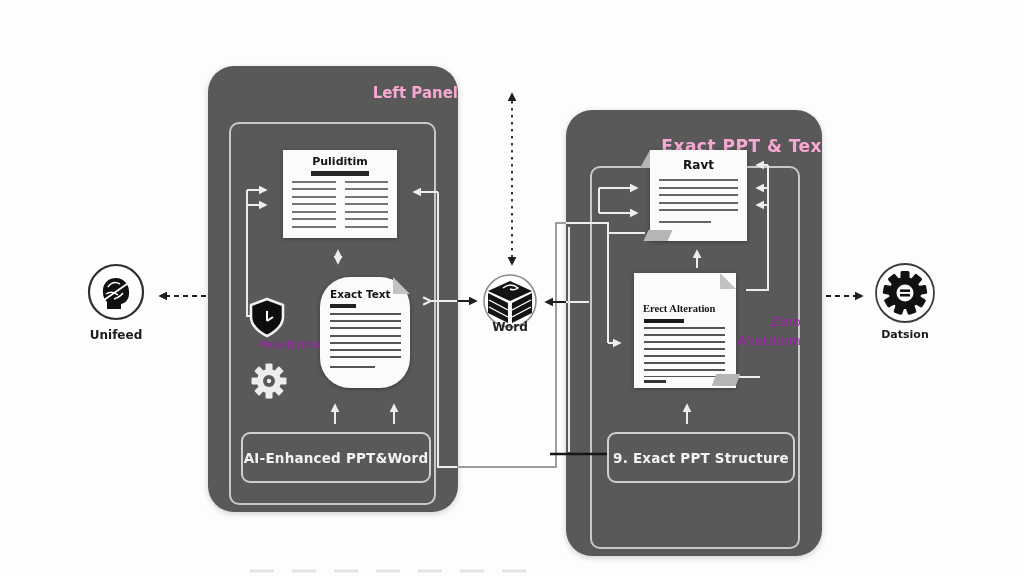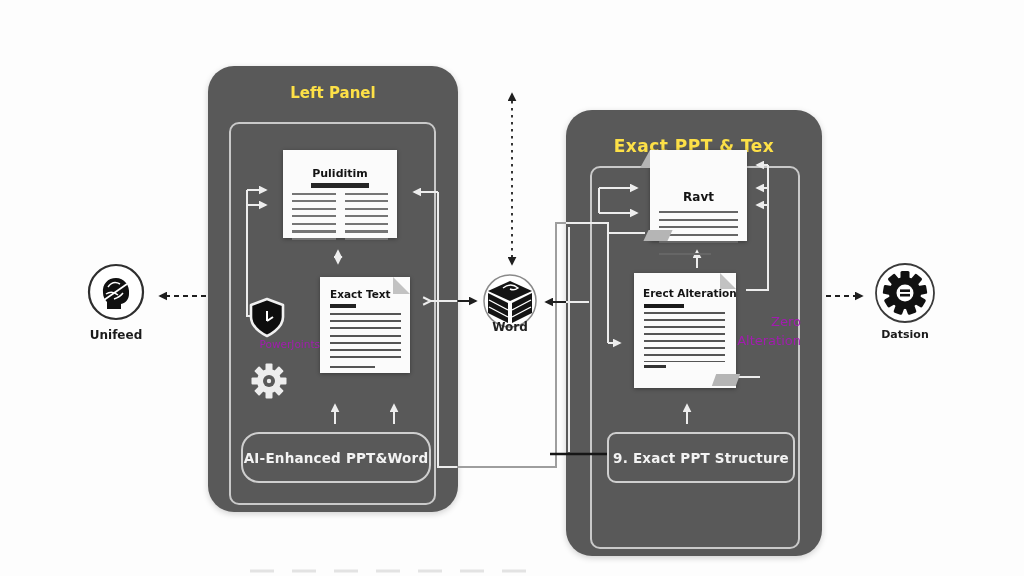--- a/index.html
+++ b/index.html
@@ -1,20 +1,20 @@
 <!DOCTYPE html>
 <html><head>
 <meta charset="utf-8">
 <style>
   html,body{margin:0;padding:0;background:#fdfdfd;font-family:"DejaVu Sans",sans-serif;}
   #stage{position:relative;width:1024px;height:576px;background:#fdfdfd;overflow:hidden;}
   .panel{position:absolute;top:66px;height:446px;background:#595959;border-radius:26px;box-shadow:0 2px 6px rgba(0,0,0,.18);}
   #left-panel{left:208px;width:250px;}
   #right-panel{left:566px;width:256px;margin-top:44px;}
-  .panel-title{position:absolute;left:0;right:0;text-align:center;color:#fde047;font-weight:bold;}
+  .panel-title{position:absolute;left:0;right:0;text-align:right;color:#f9a8d4;font-weight:bold;}
   .inner-border{position:absolute;left:21px;top:56px;border:2px solid #c9c9c9;border-radius:10px;}
   .doc{position:absolute;background:#fbfbfb;box-shadow:0 1px 4px rgba(0,0,0,.35);}
   .doc-title{font-weight:bold;color:#141414;}
   .ruled{background-repeat:repeat;}
   .bottom-box{position:absolute;top:432px;height:47px;border:2px solid #cfcfcf;border-radius:9px;display:flex;align-items:center;justify-content:center;color:#f3f3f3;font-weight:bold;font-size:13.5px;letter-spacing:.2px;text-align:center;}
   .node-label{position:absolute;text-align:center;font-weight:bold;color:#1b1b1b;}
   .white-label{position:absolute;text-align:right;color:#a21caf;font-weight:normal;}
   svg#overlay{position:absolute;left:0;top:0;}
 </style>
 </head>
@@ -149,66 +149,66 @@
         <rect x="-3.5" y="-17.5" width="7" height="7" rx="1" transform="rotate(270)"></rect>
         <rect x="-3.5" y="-17.5" width="7" height="7" rx="1" transform="rotate(315)"></rect>
       </g>
       <circle r="12" fill="#ededed"></circle>
       <circle r="6" fill="#595959"></circle>
       <circle r="2.2" fill="#ededed"></circle>
     </g>
   </svg>
 
   <div class="doc" style="left:283px;top:150px;width:114px;height:88px;">
-    <div class="doc-title" style="font-size:11px;text-align:center;padding-top:17px;">Puliditim</div>
+    <div class="doc-title" style="font-size:11px;text-align:center;padding-top:5px;">Puliditim</div>
     <div style="width:58px;height:5px;background:#262626;margin:3px auto 5px;"></div>
     <div style="display:flex;gap:9px;padding:0 9px;">
       <div class="ruled" style="flex:1;height:50px;background-image:repeating-linear-gradient(to bottom,#757575 0,#757575 2px,transparent 2px,transparent 7.5px);"></div>
       <div class="ruled" style="flex:1;height:50px;background-image:repeating-linear-gradient(to bottom,#757575 0,#757575 2px,transparent 2px,transparent 7.5px);"></div>
     </div>
   </div>
 
-  <div class="doc" style="left:320px;top:277px;width:90px;height:96px;">
+  <div class="doc" style="left:320px;top:277px;width:90px;height:111px;border-radius:30px;">
     <svg width="17" height="17" style="position:absolute;top:0;right:0;">
         <polygon points="0,0 17,17 0,17" fill="#c2c2c2"></polygon>
       </svg>
     <div class="doc-title" style="font-size:10.5px;padding:11px 0 0 10px;">Exact Text</div>
     <div style="width:26px;height:4px;background:#222222;margin:4px 0 5px 10px;"></div>
     <div class="ruled" style="margin:0 9px 0 10px;height:50px;background-image:repeating-linear-gradient(to bottom,#555555 0,#555555 2px,transparent 2px,transparent 7.2px);"></div>
     <div style="width:45px;height:2px;background:#555555;margin:3px 0 0 10px;"></div>
   </div>
 
   <div class="doc" style="left:650px;top:150px;width:97px;height:91px;">
     <svg width="10" height="18" style="position:absolute;top:0;left:-10px;">
         <polygon points="10,0 10,18 0,18" fill="#b5b5b5"></polygon>
       </svg>
     <div style="position:absolute;left:-4px;bottom:0;width:24px;height:11px;background:#b5b5b5;transform:skewX(-25deg);"></div>
-    <div class="doc-title" style="font-size:12px;text-align:center;padding-top:8px;margin-top:32px;">Ravt</div>
+    <div class="doc-title" style="font-size:12px;text-align:center;padding-top:8px;">Ravt</div>
     <div class="ruled" style="margin:7px 9px 0;height:38px;background-image:repeating-linear-gradient(to bottom,#666666 0,#666666 2px,transparent 2px,transparent 7.6px);"></div>
     <div style="width:52px;height:2px;background:#666666;margin:4px 0 0 9px;"></div>
   </div>
 
   <div class="doc" style="left:634px;top:273px;width:102px;height:115px;">
     <svg width="16" height="16" style="position:absolute;top:0;right:0;">
         <polygon points="0,0 16,16 0,16" fill="#c2c2c2"></polygon>
       </svg>
     <div style="position:absolute;right:-2px;bottom:2px;width:24px;height:12px;background:#b5b5b5;transform:skewX(-20deg);"></div>
-    <div class="doc-title" style="font-size:10.5px;padding:14px 0 0 9px;white-space:nowrap;">Erect Alteration</div>
+    <div class="doc-title" style="font-size:10.5px;padding:30px 0 0 9px;white-space:nowrap;font-family:Liberation Serif, serif;">Erect Alteration</div>
     <div style="width:40px;height:3.5px;background:#1a1a1a;margin:5px 0 4px 10px;"></div>
     <div class="ruled" style="margin:0 11px 0 10px;height:50px;background-image:repeating-linear-gradient(to bottom,#555555 0,#555555 2px,transparent 2px,transparent 7px);"></div>
     <div style="width:22px;height:3px;background:#333333;margin:3px 0 0 10px;"></div>
   </div>
 
   <div class="white-label" style="left:224px;top:338px;width:96px;font-size:10.5px;">PowerJoints</div>
 
   <div class="white-label" style="left:737px;top:313px;width:64px;font-size:13px;line-height:1.45;">
     <div>Zero</div>
     <div>Alteration</div>
   </div>
 
-  <div class="bottom-box" style="left:241px;width:186px;border-radius:18px;">AI-Enhanced PPT&amp;Word</div>
+  <div class="bottom-box" style="left:241px;width:186px;">AI-Enhanced PPT&amp;Word</div>
   <div class="bottom-box" style="left:607px;width:184px;">9. Exact PPT Structure</div>
 
   <div class="node-label" style="left:66px;top:328px;width:100px;font-size:12px;">Unifeed</div>
   <div class="node-label" style="left:470px;top:320px;width:80px;font-size:12px;color:#222;">Word</div>
   <div class="node-label" style="left:855px;top:328px;width:100px;font-size:11px;">Datsion</div>
 
 </div>
 
 </body></html>

